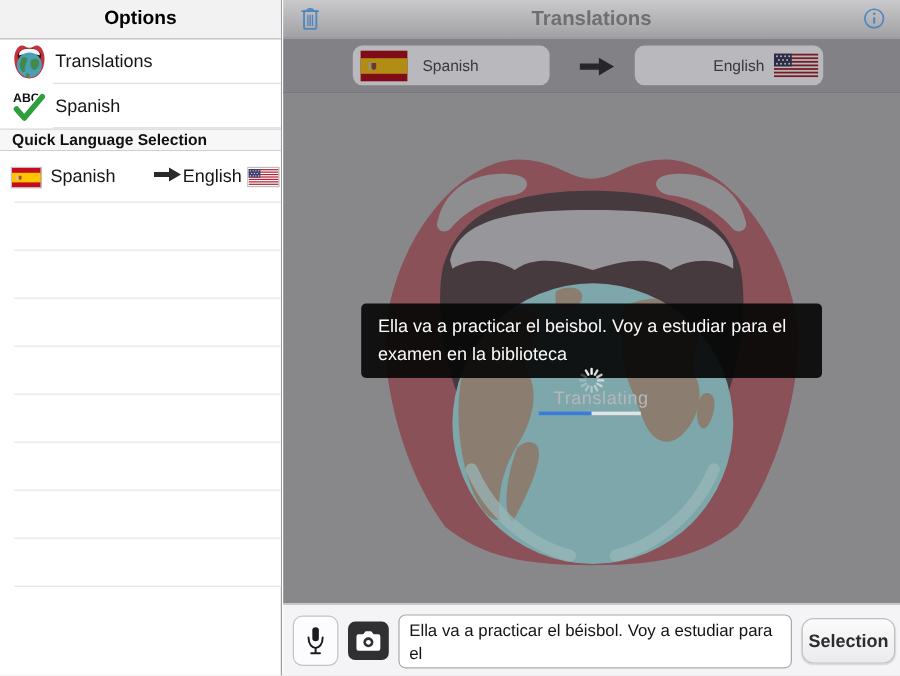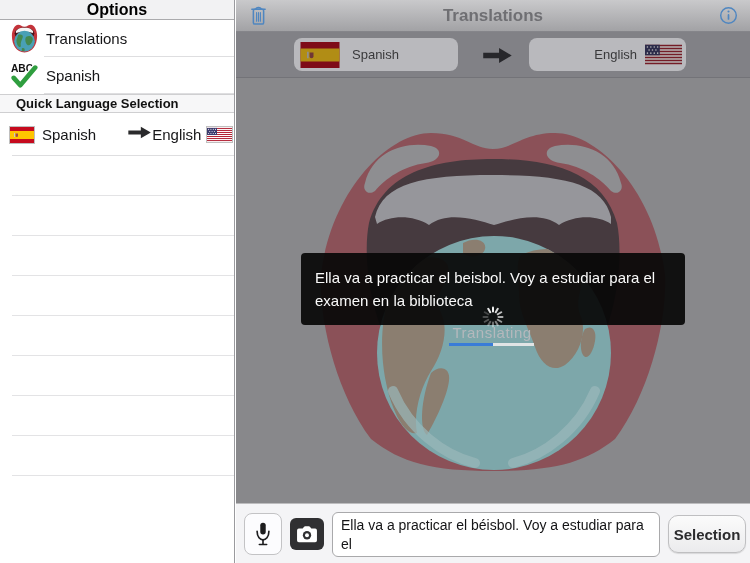--- a/index.html
+++ b/index.html
@@ -1,28 +1,28 @@
 <!DOCTYPE html>
 <html><head>
 <meta charset="utf-8">
 <style>
   * { margin:0; padding:0; box-sizing:border-box; }
   html,body { width:750px; height:563px; font-family:"Liberation Sans", sans-serif; background:#fff; overflow:hidden; }
   .app { position:relative; width:750px; height:563px; }
 
   
   .sidebar { position:absolute; left:0; top:0; width:235px; height:563px; background:#fff; border-right:1px solid #9a9a9e; }
-  .sb-header { height:20px; background:#f2f2f3; border-bottom:1px solid #ababad; display:flex; align-items:center; justify-content:center; }
+  .sb-header { height:33px; background:#f2f2f3; border-bottom:1px solid #ababad; display:flex; align-items:center; justify-content:center; }
   .sb-header span { font-size:16px; font-weight:bold; color:#000; }
   .sb-row { position:relative; display:flex; align-items:center; height:37px; background:#fff; cursor:pointer; }
   .sb-row .sb-sep { position:absolute; left:44px; right:0; bottom:0; height:1px; background:#dedee0; }
   .sb-icon { width:28px; height:30px; margin-left:10px; display:flex; align-items:center; justify-content:center; }
   .sb-label { margin-left:8px; font-size:15px; color:#161618; }
   .sb-section { height:19px; background:#f7f7f8; border-top:1px solid #cfcfd1; border-bottom:1px solid #cfcfd1; display:flex; align-items:center; }
-  .sb-section span { font-size:13px; font-weight:bold; color:#111; margin-left:16px; }
+  .sb-section span { font-size:13px; font-weight:bold; color:#111; margin-left:10px; }
   .quick-row { position:relative; height:43px; display:flex; align-items:center; background:#fff; cursor:pointer; }
   .quick-row .flag { box-shadow:0 0 0 1px rgba(0,0,0,.25); }
   .quick-sep { position:absolute; left:12px; right:0; bottom:0; height:1px; background:#dedee0; }
   .q-src-label { font-size:15px; color:#161618; margin-left:8px; }
   .q-arrow { margin-left:32px; }
   .q-tgt-label { font-size:15px; color:#161618; margin-left:auto; margin-right:6px; }
   .q-flag-right { margin-right:8px; }
   .empty-row { position:relative; height:40px; background:#fff; }
   .empty-row .sb-sep2 { position:absolute; left:12px; right:0; bottom:0; height:1px; background:#e3e3e5; }
 
@@ -45,23 +45,23 @@
   .lang-btn.tgt .label { margin-left:auto; margin-right:8px; }
   .lang-btn.src .flag { margin-left:6px; }
   .lang-btn.tgt .flag { margin-right:4px; }
   .dimmed { filter:brightness(0.72) saturate(0.85); }
   .lang-arrow { position:absolute; left:242px; top:14px; }
 
   .content { position:absolute; left:0; top:78px; width:100%; height:425px; background:#88888b; overflow:hidden; }
   .mouth-wrap { position:absolute; left:77px; top:25px; width:360px; height:400px; }
 
   .hud-text { position:absolute; left:65px; top:175px; width:384px; background:rgba(8,8,8,0.93); border-radius:4px;
-              padding:13px 14px; color:#fafafa; font-size:15px; line-height:23px; white-space:pre-line; }
+              padding:8px 14px; color:#fafafa; font-size:15px; line-height:23px; white-space:pre-line; }
   .spinner { position:absolute; left:245px; top:227px; width:24px; height:24px; }
-  .hud-status { position:absolute; left:176px; top:246px; width:160px; text-align:center; font-size:15px; color:#b4b8bc; letter-spacing:.5px; }
+  .hud-status { position:absolute; left:185px; top:246px; width:160px; text-align:center; font-size:15px; color:#b4b8bc; letter-spacing:.5px; }
   .hud-progress { position:absolute; left:213px; top:265px; width:85px; height:3px; display:flex; }
   .hud-progress .done { width:44px; height:3px; background:#3a7cd8; }
   .hud-progress .rest { flex:1; height:3px; background:#e9e9ea; opacity:.92; }
 
   
   .inputbar { position:absolute; left:0; top:503px; width:100%; height:60px; background:#f4f4f6; border-top:1px solid #bcbcbe; }
   .mic-btn { position:absolute; left:8px; top:9px; width:38px; height:42px; background:#fcfcfe; border:1px solid #c3c3c5; border-radius:8px; cursor:pointer; display:flex; align-items:center; justify-content:center; }
   .cam-btn { position:absolute; left:54px; top:14px; width:34px; height:32px; background:#303032; border:none; border-radius:6px; cursor:pointer; display:flex; align-items:center; justify-content:center; }
   .query-input { position:absolute; left:96px; top:8px; width:328px; height:45px; border:1px solid #a9a9ab; border-radius:6px;
                  background:#fff; padding:3px 8px; font-family:"Liberation Sans", sans-serif; font-size:14px; line-height:19px; color:#141416;

